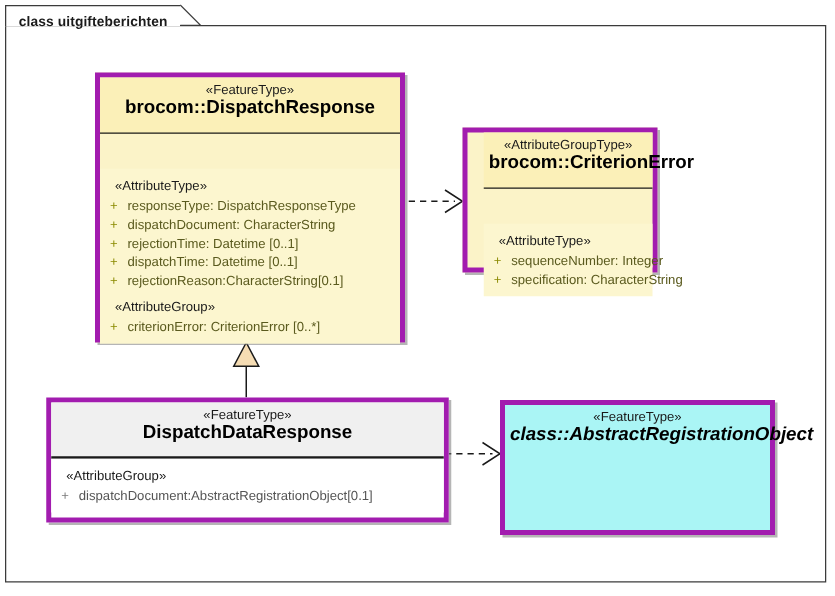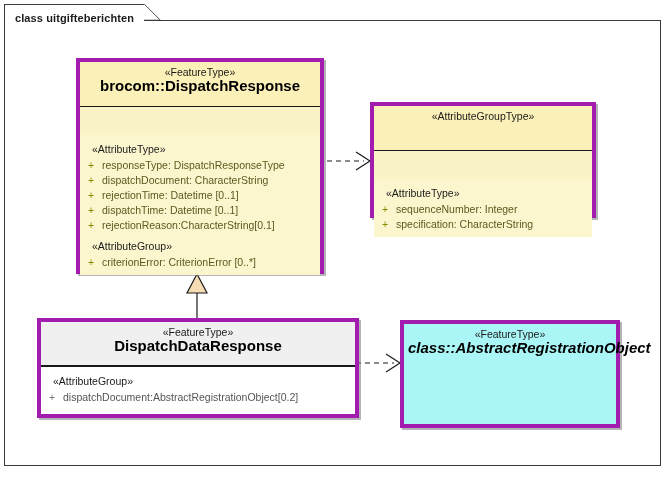--- a/index.html
+++ b/index.html
@@ -190,23 +190,24 @@
         <span class="attr-text">rejectionReason:CharacterString[0.1]</span>
       </div>
       <div class="group-label" style="padding-top:6px;">«AttributeGroup»</div>
       <div class="attr-row">
         <span class="attr-vis">+</span>
         <span class="attr-text">criterionError: CriterionError [0..*]</span>
       </div>
     </div>
   </div>
 
-  <div class="uml c-yellow" style="left:370px; top:102px; width:226px; height:116px;">
+  <div class="uml c-yellow" style="left:370px; top:102px; width:156px; height:116px;padding-left:13px;">
     <div class="uml-header" style="height:45px;">
       <div class="uml-stereo">«AttributeGroupType»</div>
+      <div class="uml-title">brocom::CriterionError</div>
     </div>
     <div class="uml-body">
       <div class="group-label">«AttributeType»</div>
       <div class="attr-row">
         <span class="attr-vis">+</span>
         <span class="attr-text">sequenceNumber: Integer</span>
       </div>
       <div class="attr-row">
         <span class="attr-vis">+</span>
         <span class="attr-text">specification: CharacterString</span>
@@ -216,21 +217,21 @@
 
   <div class="uml c-grey" style="left:37px; top:318px; width:322px; height:100px;">
     <div class="uml-header" style="height:45px; border-bottom:2px solid #1a1a1a;">
       <div class="uml-stereo">«FeatureType»</div>
       <div class="uml-title">DispatchDataResponse</div>
     </div>
     <div class="uml-body">
       <div class="group-label">«AttributeGroup»</div>
       <div class="attr-row">
         <span class="attr-vis">+</span>
-        <span class="attr-text">dispatchDocument:AbstractRegistrationObject[0.2]</span>
+        <span class="attr-text">dispatchDocument:AbstractRegistrationObject[0.1]</span>
       </div>
     </div>
   </div>
 
   <div class="uml c-cyan" style="left:400px; top:320px; width:220px; height:108px;">
     <div class="uml-header">
       <div class="uml-stereo">«FeatureType»</div>
       <div class="uml-title abstract">class::AbstractRegistrationObject</div>
     </div>
     <div class="uml-body"></div>

